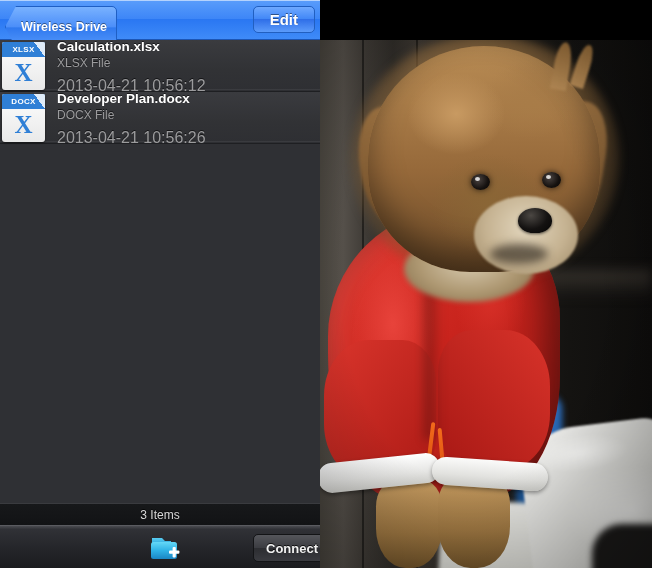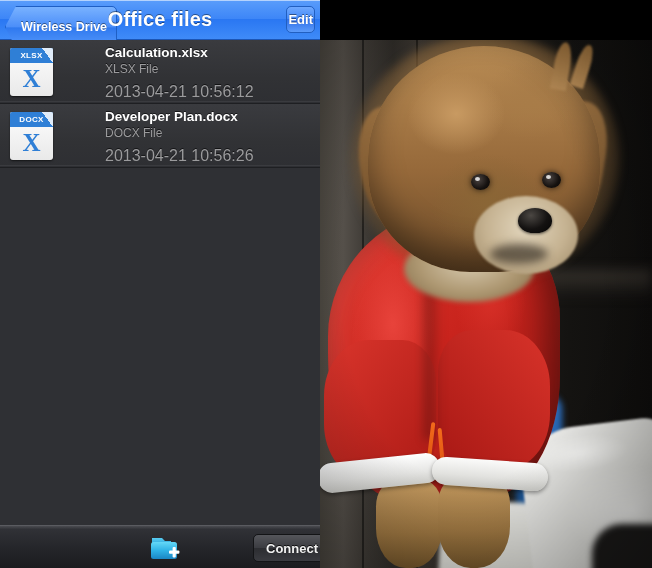--- a/index.html
+++ b/index.html
@@ -77,52 +77,51 @@
     border: 1px solid #1f5fc4;
     border-radius: 4px 5px 5px 4px;
     box-sizing: border-box;
     -webkit-clip-path: polygon(11px 0, 100% 0, 100% 100%, 11px 100%, 0 50%);
     clip-path: polygon(11px 0, 100% 0, 100% 100%, 11px 100%, 0 50%);
     white-space: nowrap;
   }
   .nav-btn {
     position: absolute;
     height: 27px;
-    padding: 0 1px;
+    padding: 0 16px;
     display: flex;
     align-items: center;
     justify-content: center;
-    font-size: 13px;
+    font-size: 15px;
     font-weight: bold;
     color: #fff;
     text-shadow: 0 -1px 0 rgba(0,0,0,0.45);
     background: linear-gradient(to bottom, #6fa9ff 0%, #4187f7 48%, #2f6fe8 50%, #5b9bfb 100%);
     border: 1px solid #215fc0;
     border-radius: 5px;
     box-sizing: border-box;
     white-space: nowrap;
     margin-left: 8px;
   }
   .edit-btn { right: 5px; top: 6px; }
 
   
   .file-list {
     position: relative;
     background: #2f3034;
   }
   .file-row {
     position: relative;
-    height: 64px;
-    display: flex;
-    align-items: center;
-    padding-left: 10px;
+    height: 52px;
+    display: flex;
+    align-items: center;
+    padding-left: 2px;
     background: linear-gradient(to bottom, #3a3b3f 0%, #313235 60%, #2e2f33 100%);
     border-bottom: 1px solid #1e1f22;
     box-sizing: border-box;
-    gap: 40px;
   }
   .file-row::after {
     content: "";
     position: absolute;
     left: 0; right: 0; bottom: 1px;
     height: 1px;
     background: rgba(255,255,255,0.06);
   }
 
   
@@ -585,21 +584,20 @@
 </style>
 </head>
 <body>
 
 <div id="app">
 
   <div class="left-panel">
 
     <div class="navbar">
       <div class="back-btn">Wireless Drive</div>
-      <div class="nav-title">Office files</div>
       <div class="nav-btn edit-btn">Edit</div>
     </div>
 
     <div class="file-list">
 
       <div class="file-row">
         <div class="doc-icon icon-xlsx">
           <div class="band">XLSX</div>
           <div class="fold"></div>
           <div class="glyph">X</div>
@@ -620,20 +618,23 @@
         </div>
         <div class="file-meta">
           <div class="file-name">Developer Plan.docx</div>
           <div class="file-type">DOCX File</div>
           <div class="file-date">2013-04-21 10:56:26</div>
         </div>
       </div>
 
     </div>
 
+    <div class="status-bar">
+      <span class="status-text">3 Items</span>
+    </div>
 
     <div class="toolbar">
 
       <div class="folder-add">
         <svg width="36" height="28" viewBox="0 0 36 28" aria-hidden="true">
           <defs>
             <linearGradient id="folderGrad" x1="0" y1="0" x2="0" y2="1">
               <stop offset="0%" stop-color="#63d8f7"></stop>
               <stop offset="50%" stop-color="#2fb2e6"></stop>
               <stop offset="100%" stop-color="#1a86c4"></stop>

